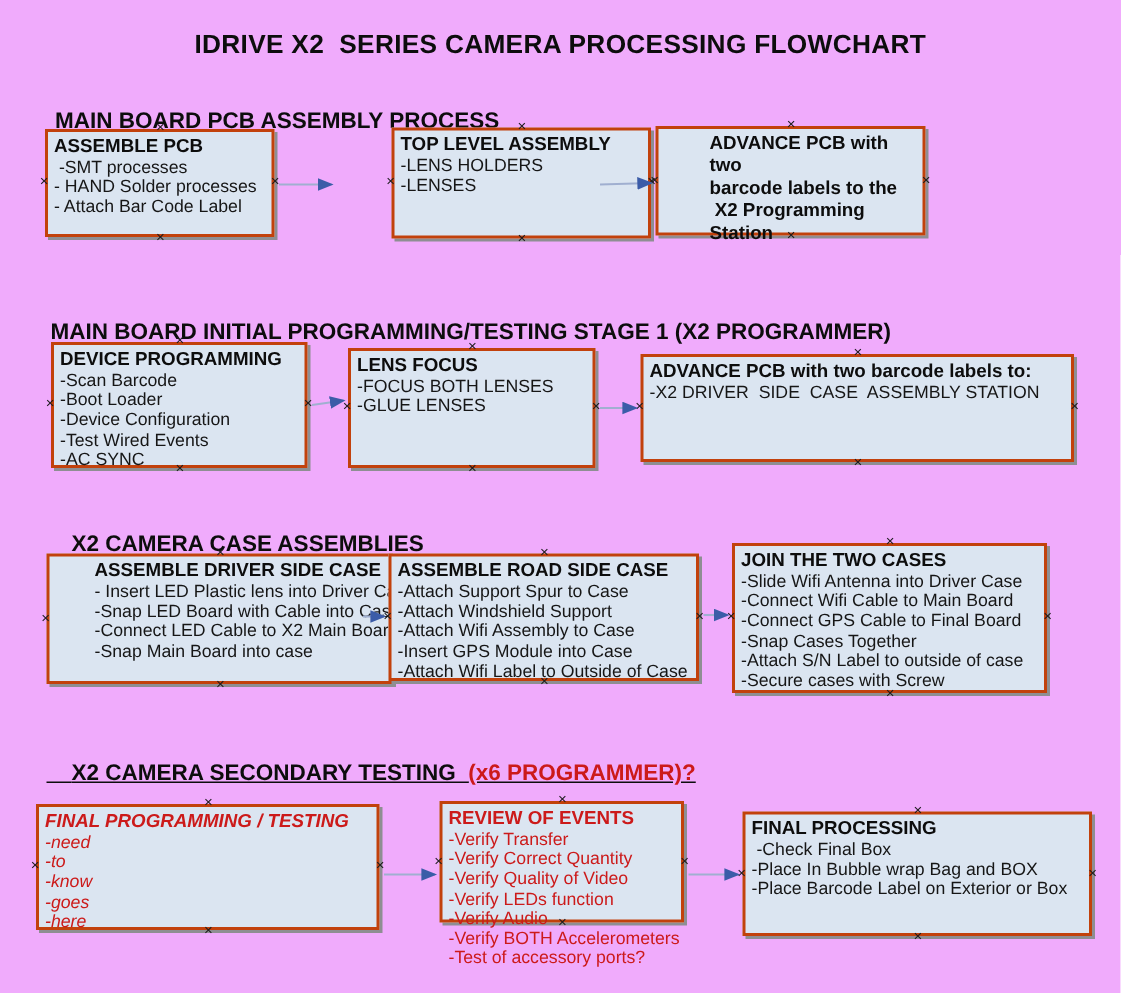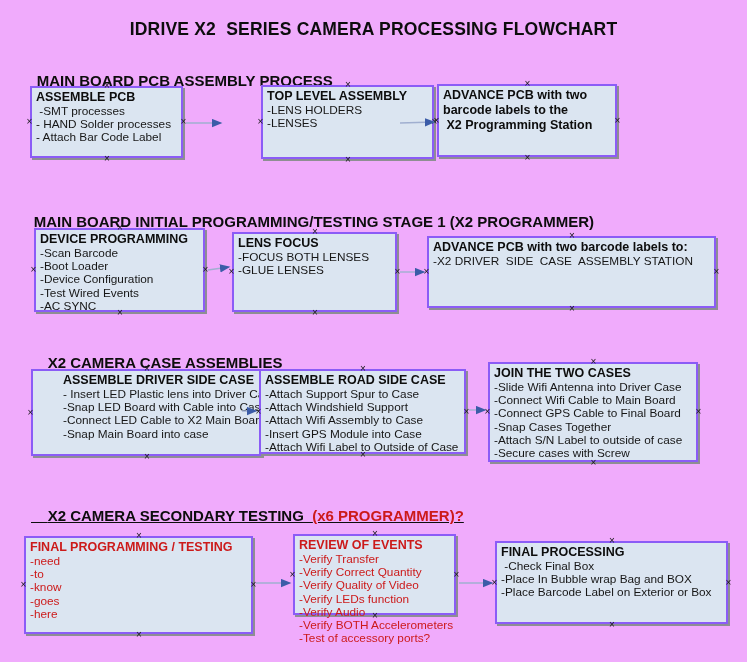--- a/index.html
+++ b/index.html
@@ -10,25 +10,25 @@
   .main-title{
     position:absolute;left:0;top:19px;width:747px;text-align:center;
     font-size:17.5px;font-weight:bold;letter-spacing:.2px;white-space:pre;color:#0d0d0d;
   }
   .sec-heading{
     position:absolute;font-size:15px;font-weight:bold;white-space:pre;color:#0d0d0d;
   }
   .sec-heading .accent{color:#cc1a1a;}
   .pbox{
     position:absolute;box-sizing:border-box;background:#dbe5f1;
-    border:2px solid #8b5cf6;box-shadow:2px 2px 0 #8e8e92;
+    border:2px solid #c2410c;box-shadow:2px 2px 0 #8e8e92;
     padding:2px 3px 0 4px;overflow:visible;
   }
   .btitle{font-size:12.5px;font-weight:bold;line-height:15px;white-space:pre;color:#0d0d0d;}
-  .btitle.wrap{white-space:pre-wrap;}
+  .btitle.wrap{white-space:pre-wrap;margin-left:30px;}
   .bitem{font-size:11.8px;line-height:13.2px;white-space:pre;color:#161616;}
   .pbox.red .btitle,.pbox.red .bitem{color:#cc1a1a;}
   .anc{position:absolute;width:9px;height:9px;line-height:9px;text-align:center;
        font-style:normal;font-size:10px;color:#1a1a1a;pointer-events:none;}
   .anc::before{content:"\00d7";}
   .anc-t{top:-7px;left:50%;margin-left:-4px;}
   .anc-b{bottom:-7px;left:50%;margin-left:-4px;}
   .anc-l{left:-7px;top:50%;margin-top:-5px;}
   .anc-r{right:-7px;top:50%;margin-top:-5px;}
   svg.arrows{position:absolute;left:0;top:0;pointer-events:none;}
@@ -148,21 +148,21 @@
       <i class="anc anc-r"></i>
     <div class="btitle">JOIN THE TWO CASES</div>
     <div class="bitem">-Slide Wifi Antenna into Driver Case</div>
     <div class="bitem">-Connect Wifi Cable to Main Board</div>
     <div class="bitem">-Connect GPS Cable to Final Board</div>
     <div class="bitem">-Snap Cases Together</div>
     <div class="bitem">-Attach S/N Label to outside of case</div>
     <div class="bitem">-Secure cases with Screw</div>
   </div>
 
-  <div class="pbox red" style="left:24px;top:536px;width:229px;height:98px;">
+  <div class="pbox red" style="left:24px;top:536px;width:229px;height:84px;font-style:italic;">
     <i class="anc anc-t"></i>
       <i class="anc anc-b"></i>
       <i class="anc anc-l"></i>
       <i class="anc anc-r"></i>
     <div class="btitle">FINAL PROGRAMMING / TESTING</div>
     <div class="bitem">-need</div>
     <div class="bitem">-to</div>
     <div class="bitem">-know</div>
     <div class="bitem">-goes</div>
     <div class="bitem">-here</div>

